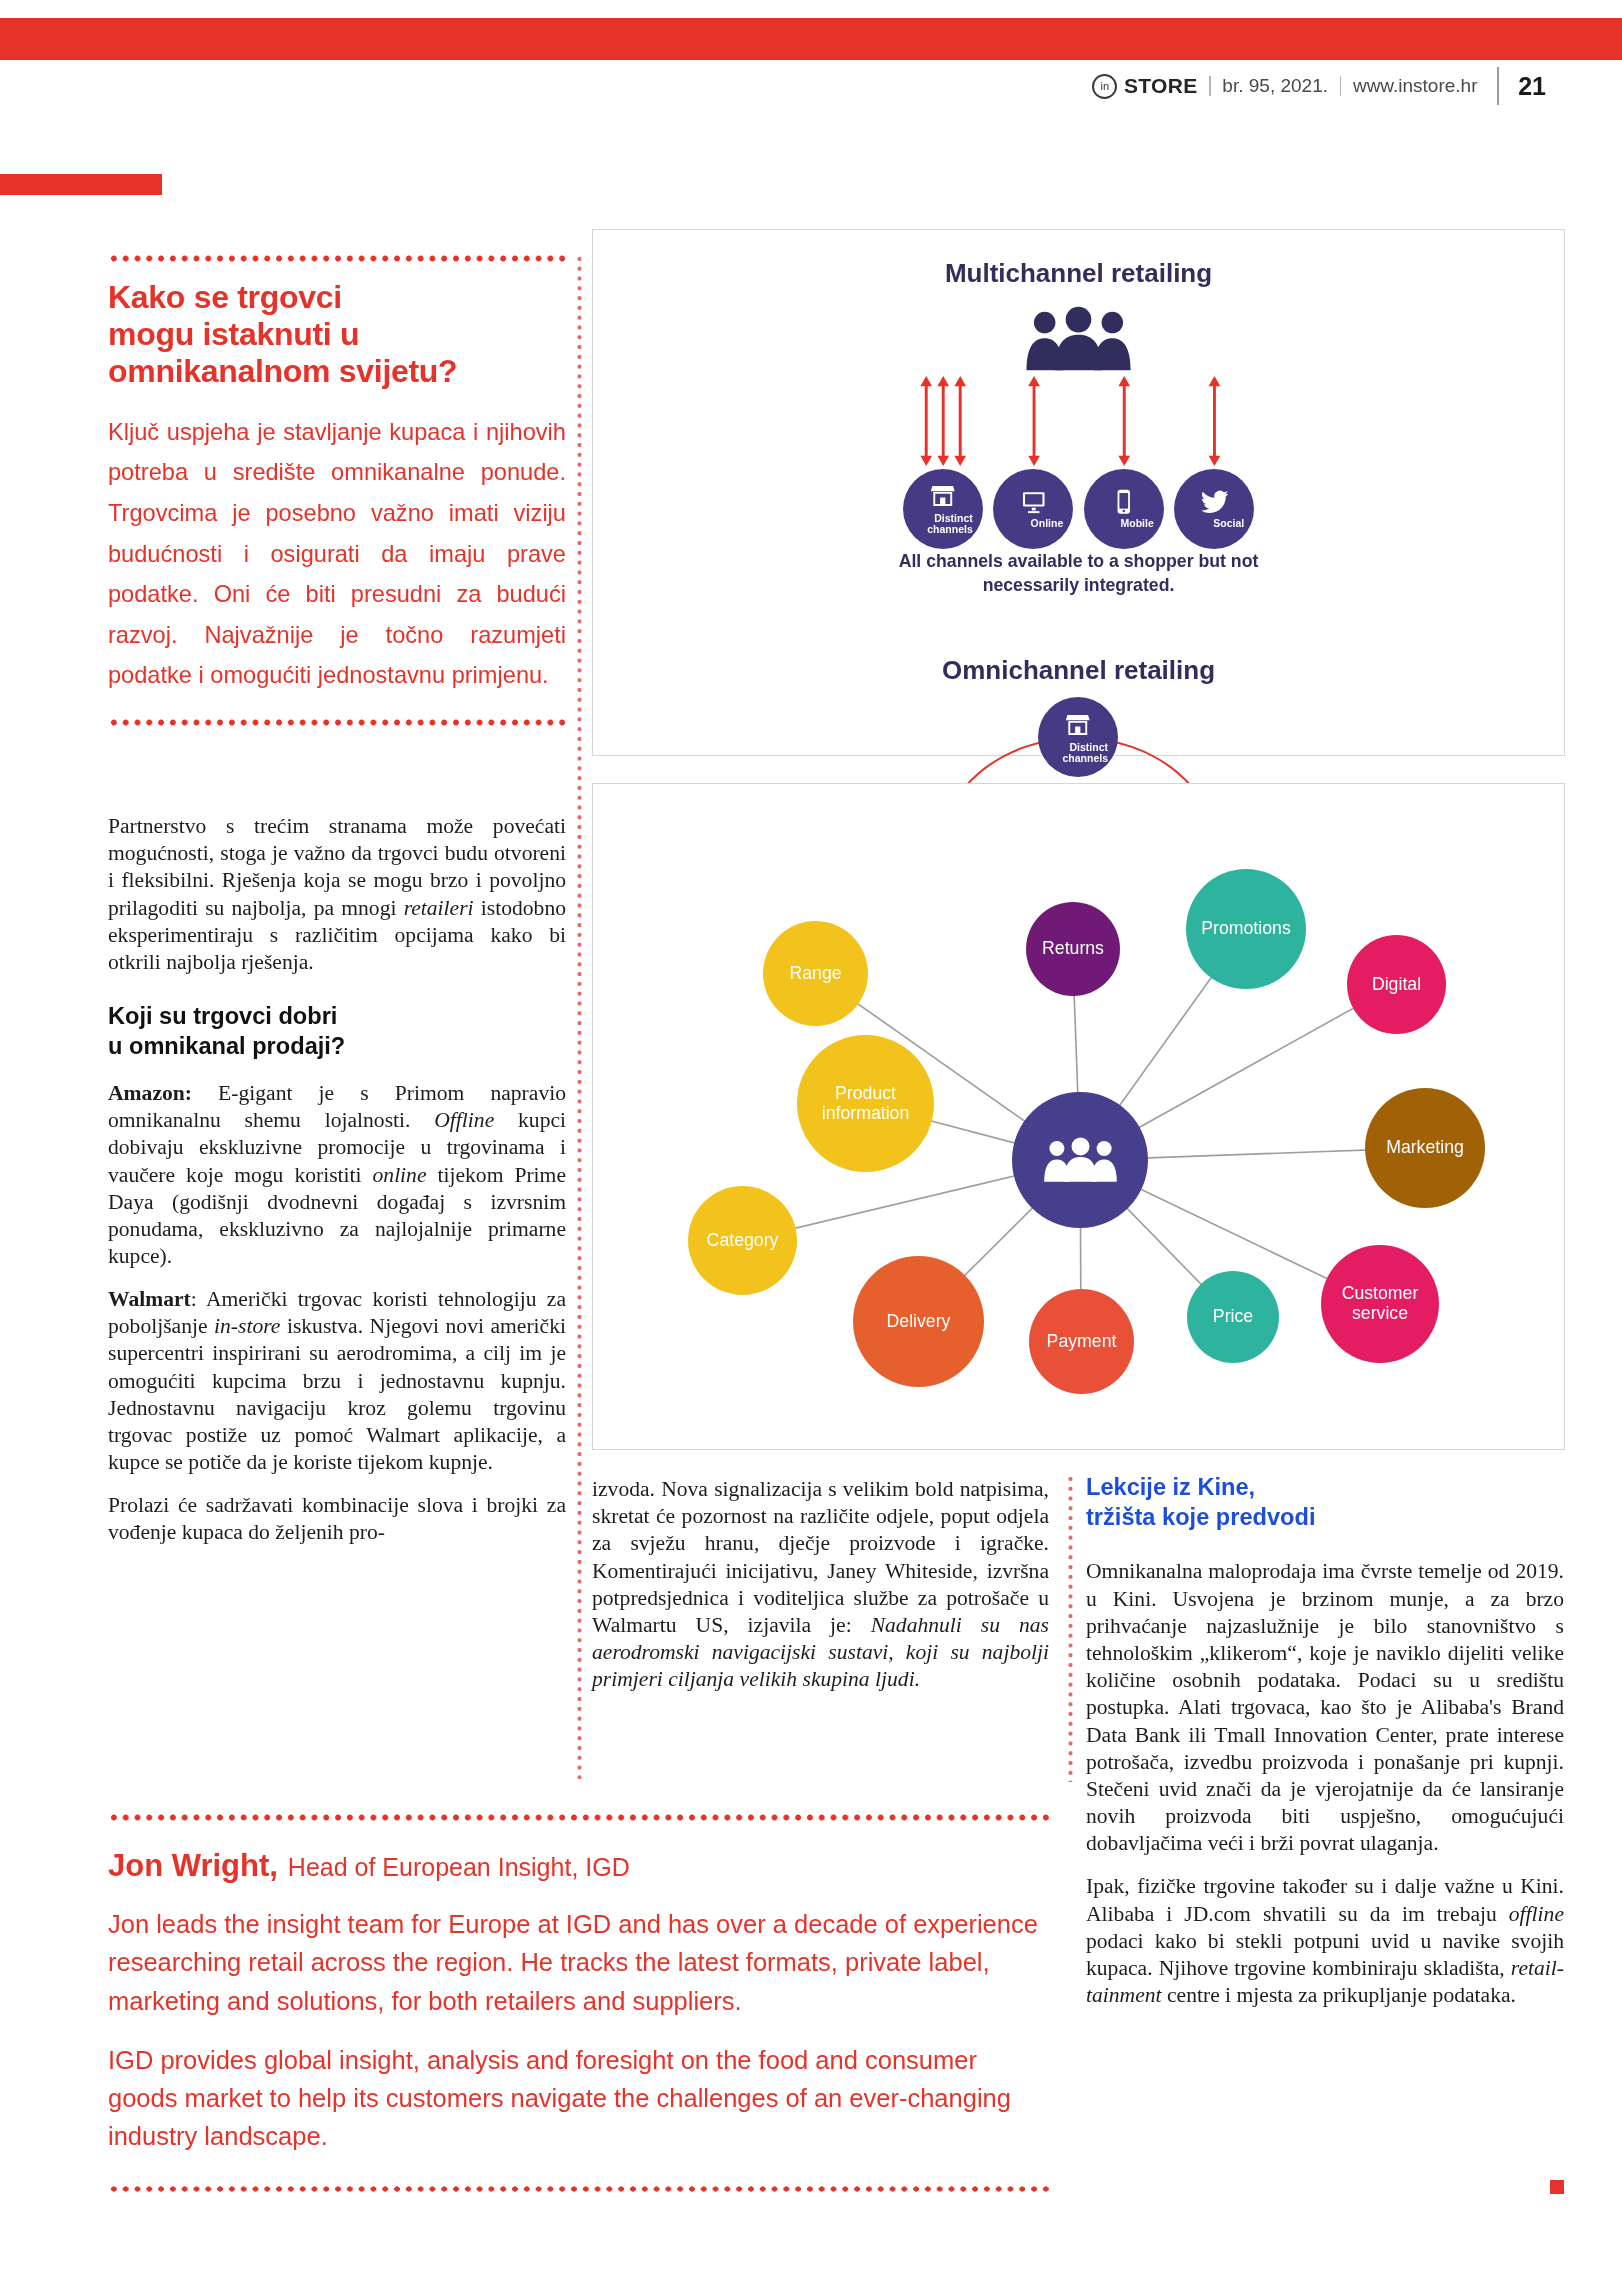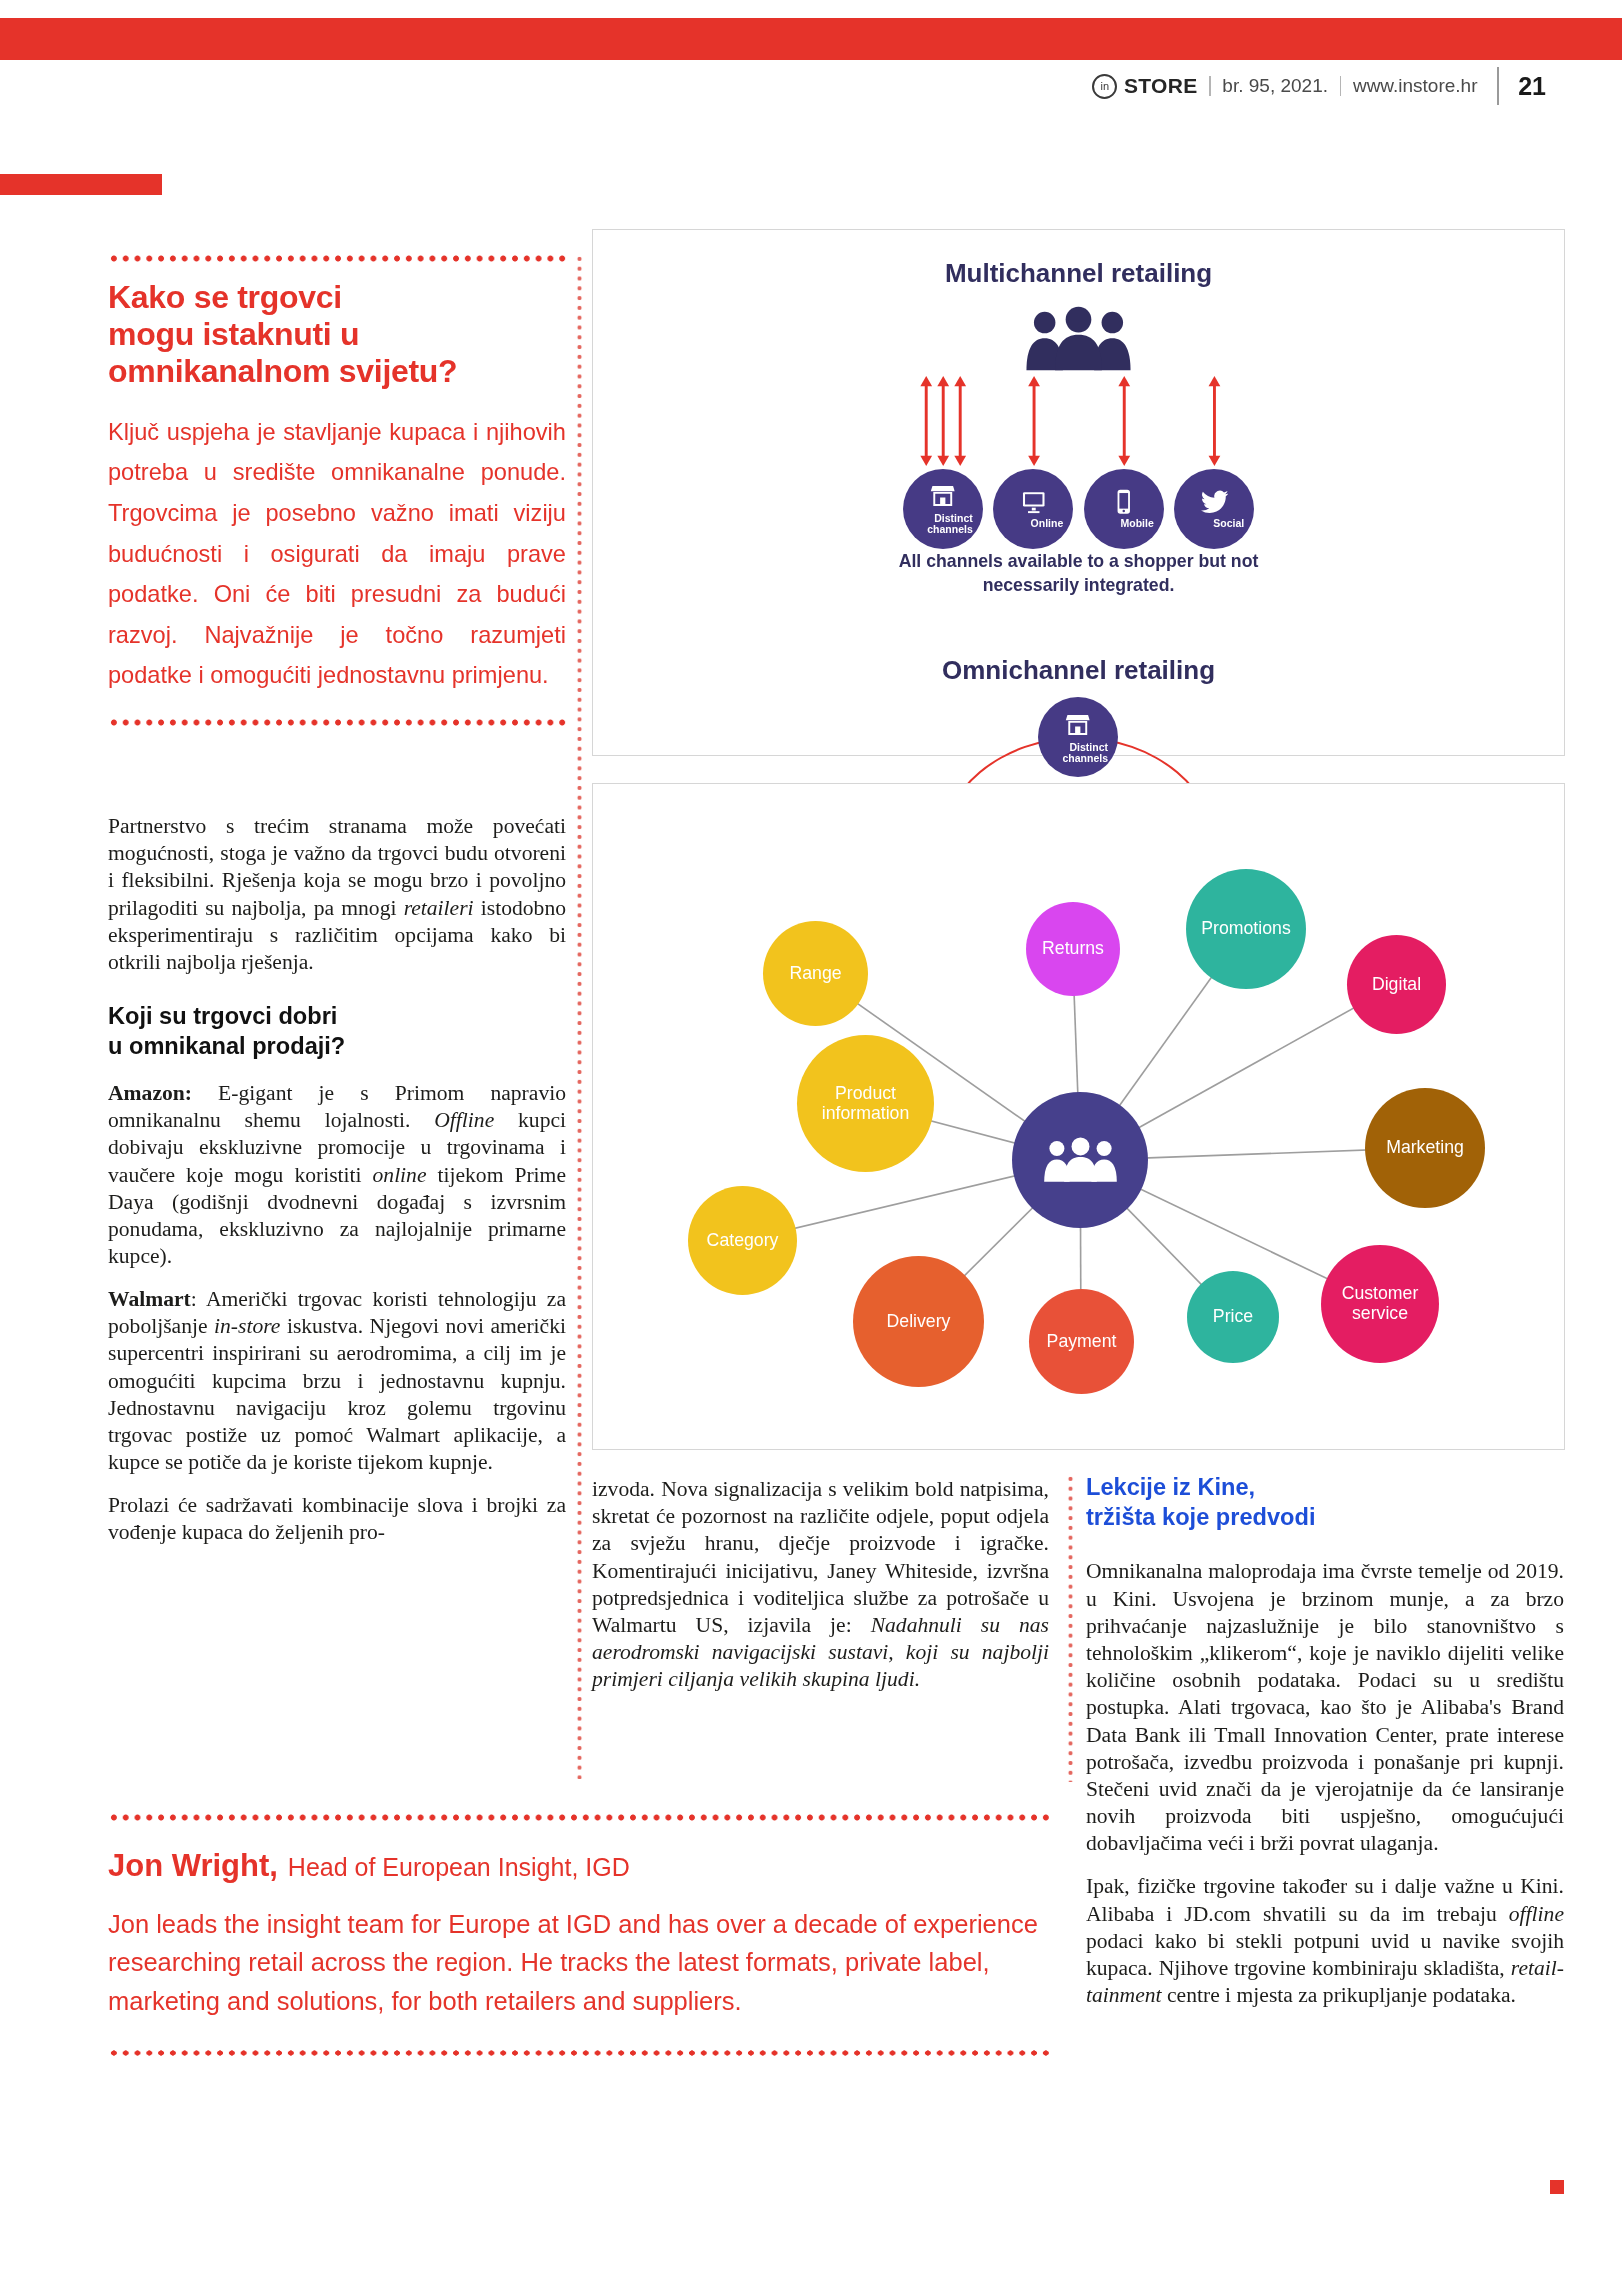--- a/index.html
+++ b/index.html
@@ -257,21 +257,21 @@
           <line x1="745" y1="575" x2="1202" y2="794" stroke="#9e9e9e" stroke-width="2.5"></line>
           <line x1="745" y1="575" x2="978" y2="814" stroke="#9e9e9e" stroke-width="2.5"></line>
           <line x1="745" y1="575" x2="746" y2="852" stroke="#9e9e9e" stroke-width="2.5"></line>
           <line x1="745" y1="575" x2="497" y2="822" stroke="#9e9e9e" stroke-width="2.5"></line>
           <line x1="745" y1="575" x2="228" y2="698" stroke="#9e9e9e" stroke-width="2.5"></line>
           <line x1="745" y1="575" x2="416" y2="488" stroke="#9e9e9e" stroke-width="2.5"></line>
         </svg>
         <div class="tp-node" style="left: 170px; top: 137px; width: 105px; height: 105px; background: rgb(242, 195, 29);">
           <span>Range</span>
         </div>
-        <div class="tp-node" style="left: 433px; top: 118px; width: 94px; height: 94px; background: #d946ef;">
+        <div class="tp-node" style="left: 433px; top: 118px; width: 94px; height: 94px; background: #701a75;">
           <span>Returns</span>
         </div>
         <div class="tp-node" style="left: 593px; top: 85px; width: 120px; height: 120px; background: rgb(46, 180, 158);">
           <span>Promotions</span>
         </div>
         <div class="tp-node" style="left: 754px; top: 151px; width: 99px; height: 99px; background: rgb(228, 29, 98);">
           <span>Digital</span>
         </div>
         <div class="tp-node" style="left: 772px; top: 304px; width: 120px; height: 120px; background: #a16207;">
           <span>Marketing</span>
@@ -315,19 +315,20 @@
     <p><span>Ipak, fizičke trgovine također su i dalje važne u Kini. Alibaba i JD.com shvatili su da im trebaju </span><em>offline</em><span> podaci kako bi stekli potpuni uvid u navike svojih kupaca. Njihove trgovine kombiniraju skladišta, </span><em>retail-tainment</em><span> centre i mjesta za prikupljanje podataka.</span></p>
   </section>
 
   <section class="bio-box">
     <div class="dotline"></div>
     <h3 class="bio-head">
       <span class="bio-name">Jon Wright,</span>
       <span class="bio-role">Head of European Insight, IGD</span>
     </h3>
     <p class="bio-p">Jon leads the insight team for Europe at IGD and has over a decade of experience researching retail across the region. He tracks the latest formats, private label, marketing and solutions, for both retailers and suppliers.</p>
+    <p class="bio-p">IGD provides global insight, analysis and foresight on the food and consumer goods market to help its customers navigate the challenges of an ever-changing industry landscape.</p>
     <div class="dotline bottom"></div>
   </section>
 
   <div class="end-mark"></div>
 
 </div>
 
 
 </body></html>

